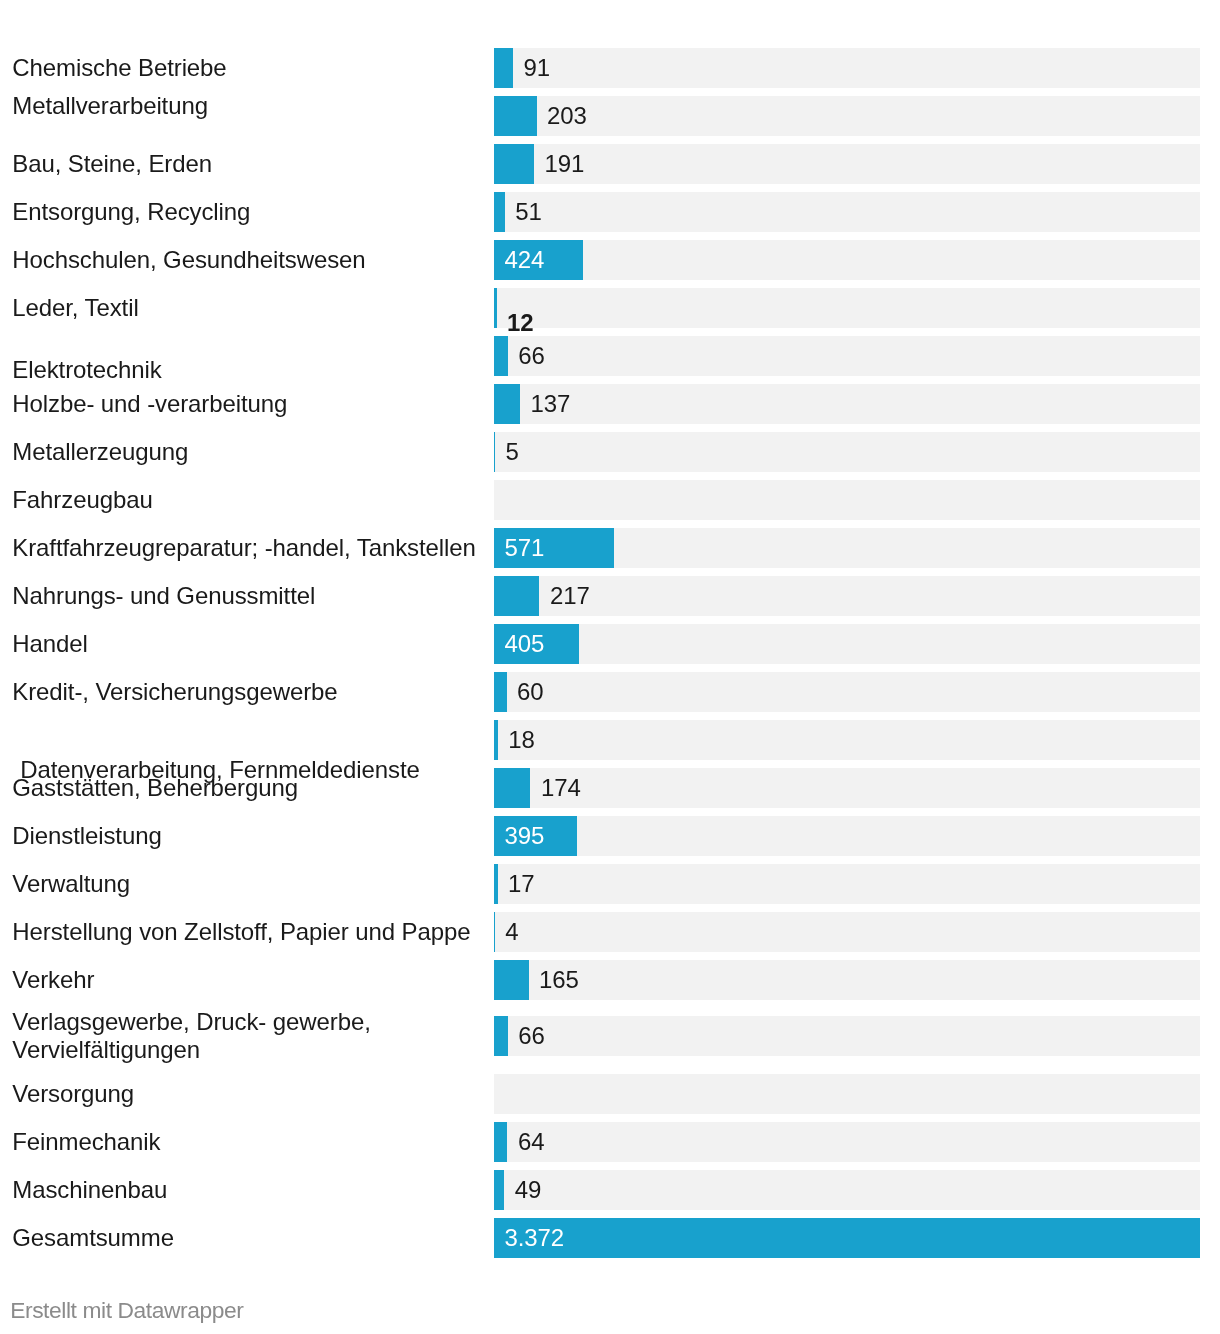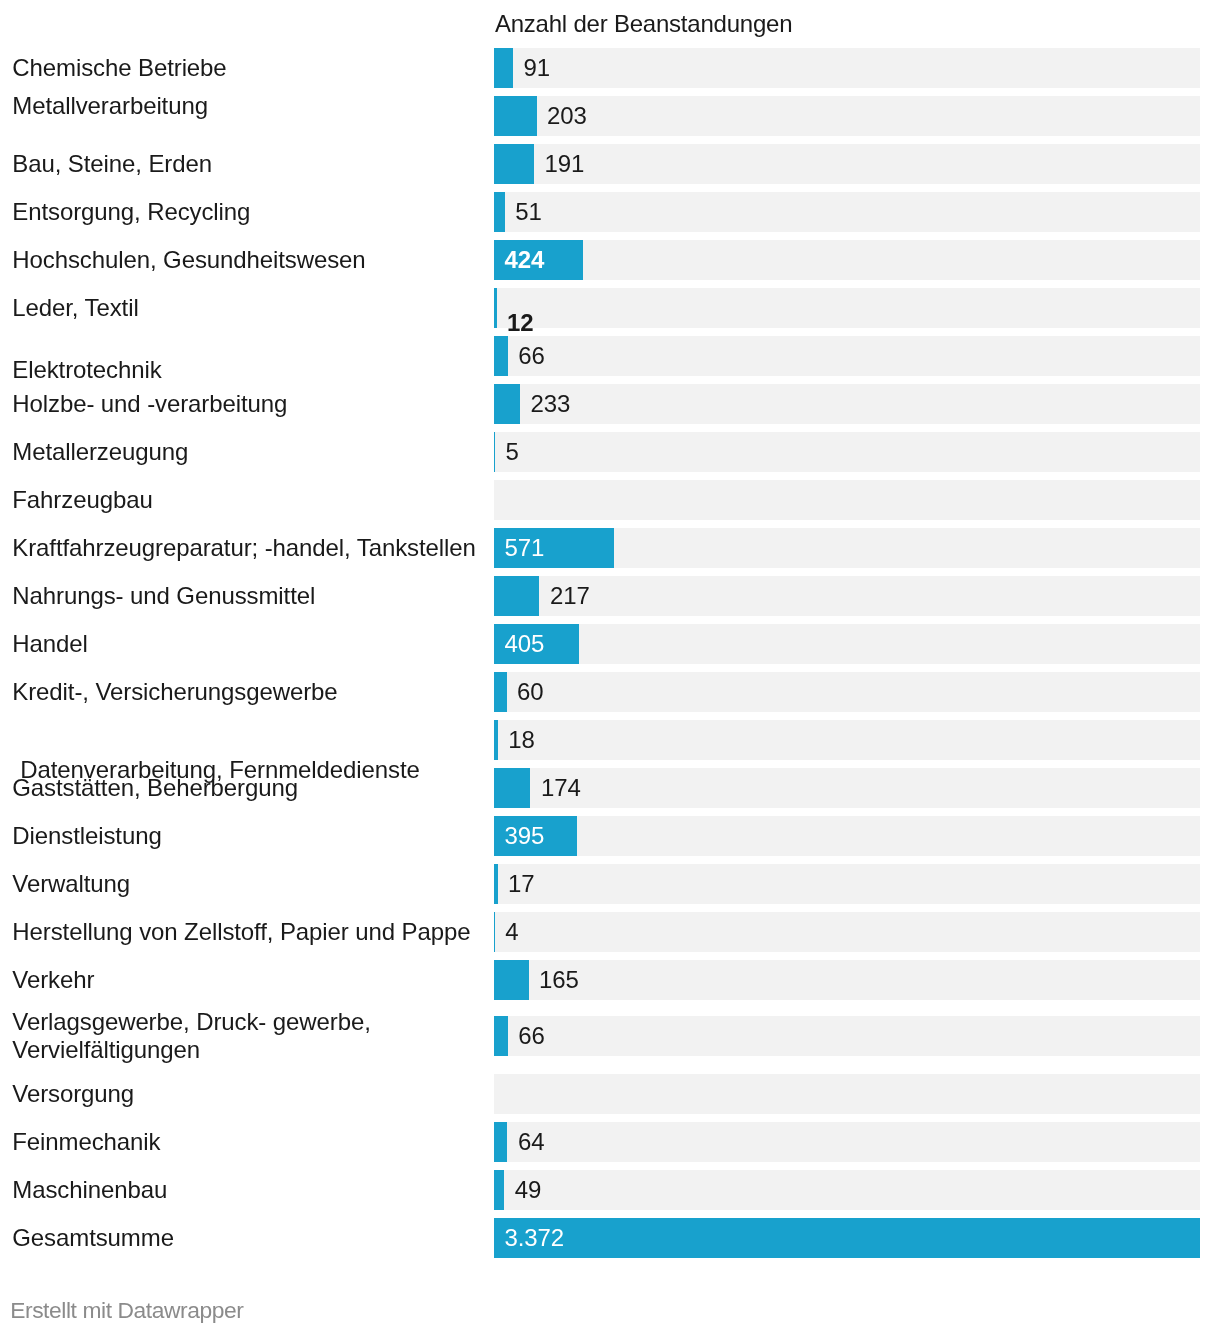--- a/index.html
+++ b/index.html
@@ -22,21 +22,20 @@
   .vlabel{position:absolute;font-size:24px;letter-spacing:-0.1px;line-height:40px;color:#1a1a1a;white-space:nowrap;}
   .vlabel.inside{color:#ffffff;}
 
   .footer{position:absolute;left:10.2px;top:1297.5px;
           font-size:22.8px;letter-spacing:-0.42px;line-height:24px;color:#8b8b8b;}
 </style>
 </head>
 <body>
 
 <div id="chart">
-  <div class="axis-title">Anzahl der Beanstandungen</div>
   <div id="rows">
       <div class="row" style="top: 0px;">
         <div class="track" style="top: 47.9px; height: 40px;"></div>
         <div class="bar" style="top: 47.9px; height: 40px; width: 19.0528px;"></div>
         <div class="row-label" style="top: 54.15px;">Chemische Betriebe</div>
         <div class="vlabel" style="top: 47.9px; height: 40px; left: 523.553px;">91</div>
       </div>
       <div class="row" style="top: 0px;">
         <div class="track" style="top: 95.9px; height: 40px;"></div>
         <div class="bar" style="top: 95.9px; height: 40px; width: 42.5024px;"></div>
@@ -52,39 +51,39 @@
       <div class="row" style="top: 0px;">
         <div class="track" style="top: 191.9px; height: 40px;"></div>
         <div class="bar" style="top: 191.9px; height: 40px; width: 10.6779px;"></div>
         <div class="row-label" style="top: 198.15px;">Entsorgung, Recycling</div>
         <div class="vlabel" style="top: 191.9px; height: 40px; left: 515.178px;">51</div>
       </div>
       <div class="row" style="top: 0px;">
         <div class="track" style="top: 239.9px; height: 40px;"></div>
         <div class="bar" style="top: 239.9px; height: 40px; width: 88.7734px;"></div>
         <div class="row-label" style="top: 246.15px;">Hochschulen, Gesundheitswesen</div>
-        <div class="vlabel inside" style="top: 239.9px; height: 40px; left: 504.5px; font-weight: bold;">424</div>
+        <div class="vlabel inside" style="top: 239.9px; height: 40px; left: 504.5px;">424</div>
       </div>
       <div class="row" style="top: 0px;">
         <div class="track" style="top: 287.9px; height: 40px;"></div>
         <div class="bar" style="top: 287.9px; height: 40px; width: 2.51246px;"></div>
         <div class="row-label" style="top: 294.15px;">Leder, Textil</div>
         <div class="vlabel" style="top: 303px; height: 40px; left: 507.012px; font-weight: bold;">12</div>
       </div>
       <div class="row" style="top: 0px;">
         <div class="track" style="top: 335.9px; height: 40px;"></div>
         <div class="bar" style="top: 335.9px; height: 40px; width: 13.8185px;"></div>
         <div class="row-label" style="top: 342.15px; margin-top: 14px;">Elektrotechnik</div>
         <div class="vlabel" style="top: 335.9px; height: 40px; left: 518.319px;">66</div>
       </div>
       <div class="row" style="top: 0px;">
         <div class="track" style="top: 383.9px; height: 40px;"></div>
         <div class="bar" style="top: 383.9px; height: 40px; width: 25.962px;"></div>
         <div class="row-label" style="top: 390.15px;">Holzbe- und -verarbeitung</div>
-        <div class="vlabel" style="top: 383.9px; height: 40px; left: 530.462px;">233</div>
+        <div class="vlabel" style="top: 383.9px; height: 40px; left: 530.462px;">137</div>
       </div>
       <div class="row" style="top: 0px;">
         <div class="track" style="top: 431.9px; height: 40px;"></div>
         <div class="bar" style="top: 431.9px; height: 40px; width: 1.04686px;"></div>
         <div class="row-label" style="top: 438.15px;">Metallerzeugung</div>
         <div class="vlabel" style="top: 431.9px; height: 40px; left: 505.547px;">5</div>
       </div>
       <div class="row" style="top: 0px;">
         <div class="track" style="top: 479.9px; height: 40px;"></div>
         <div class="bar" style="top: 479.9px; height: 40px; width: 0px;"></div>

